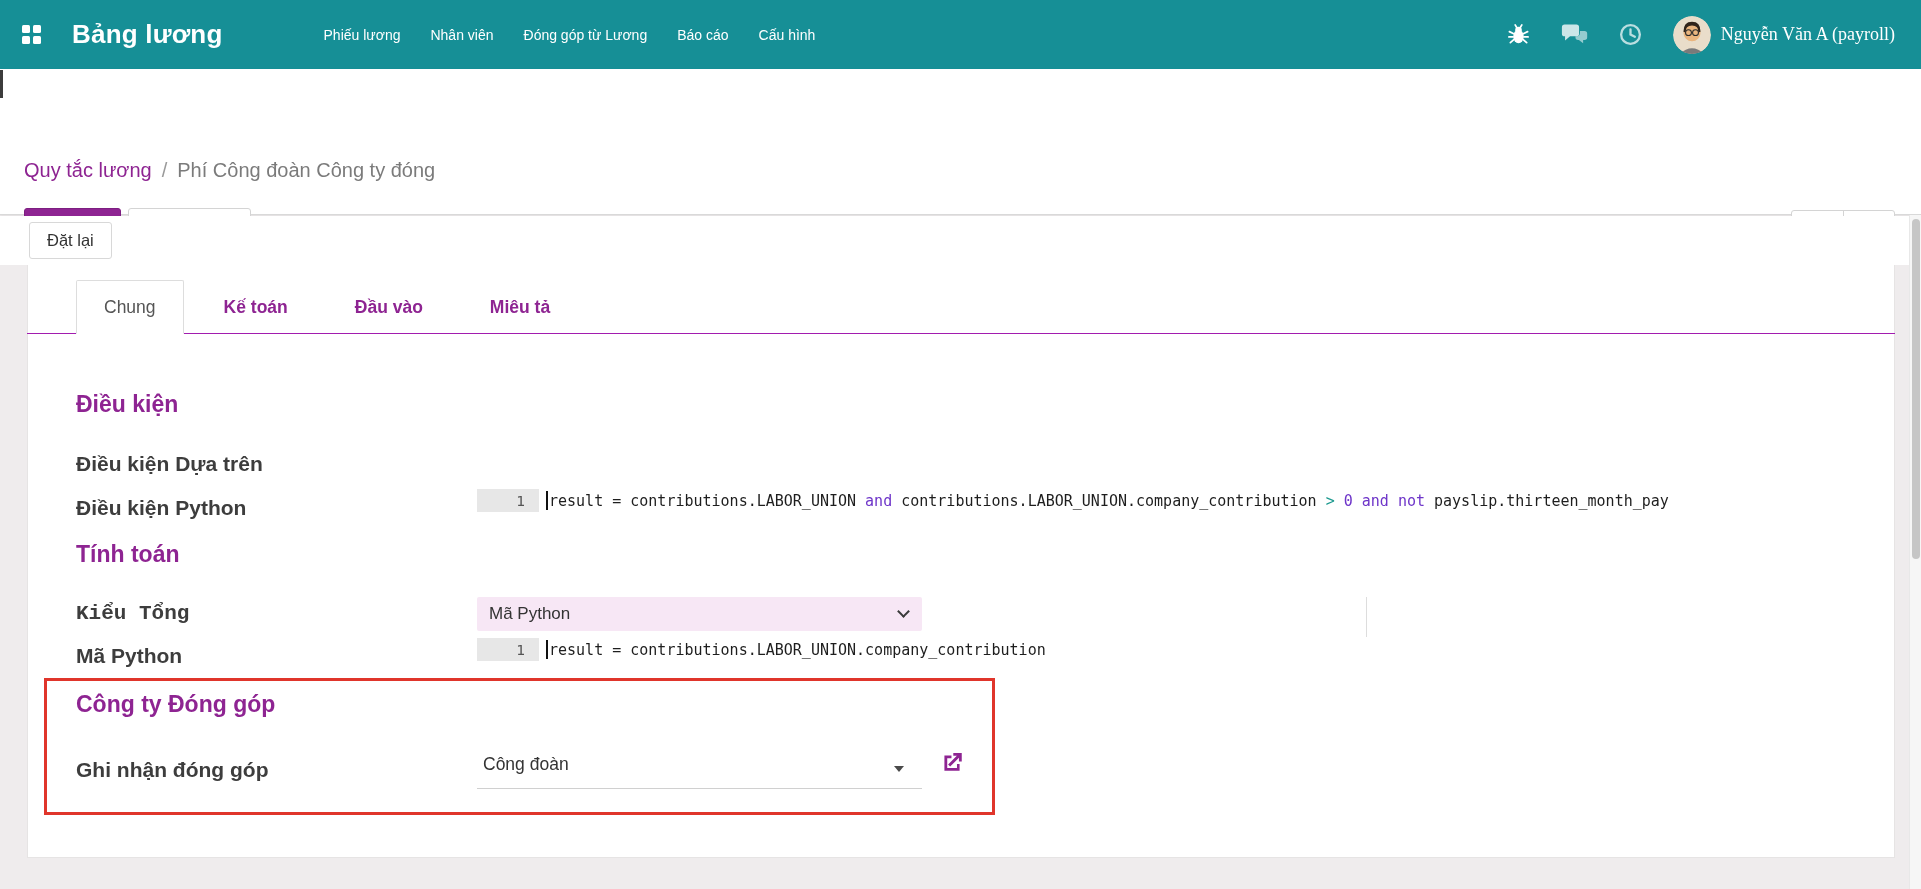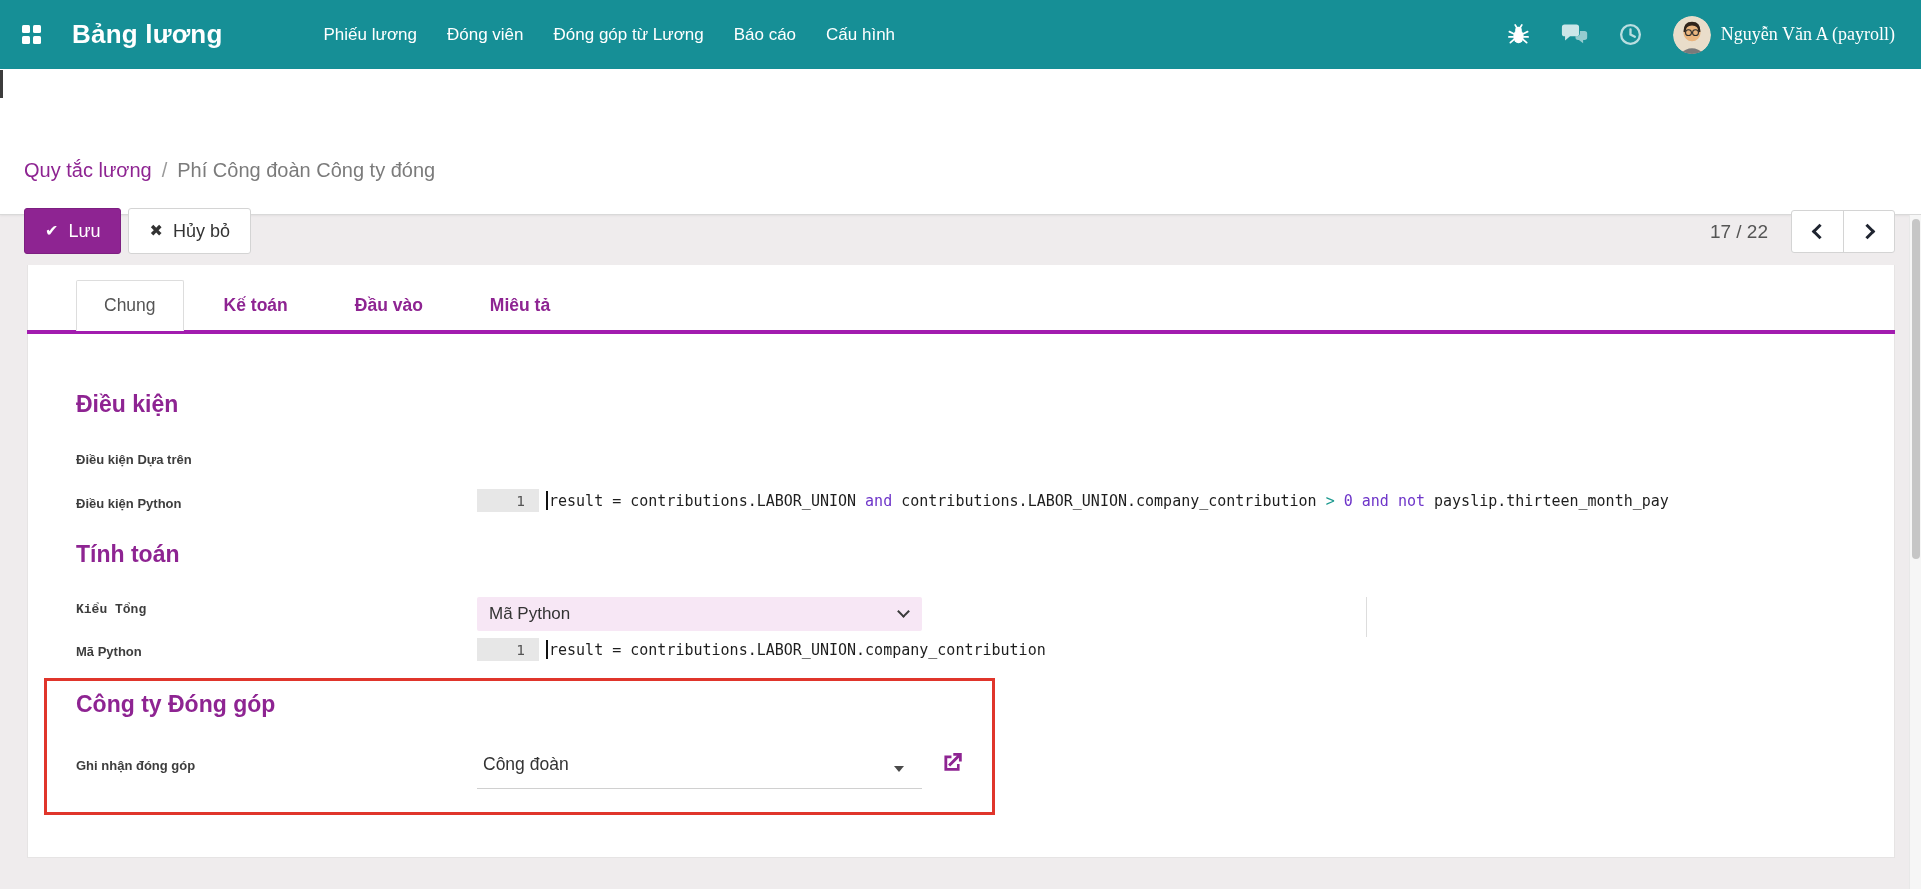--- a/index.html
+++ b/index.html
@@ -8,21 +8,21 @@
   .screen { position:absolute; inset:0; width:1921px; height:654px; background:#efeced; }
 
   
   .topbar { position:absolute; left:0; top:0; width:1921px; height:69px;
             background:#168F96; display:flex; align-items:center; color:#fff; }
   .apps-btn { width:46px; height:69px; display:flex; align-items:center; justify-content:center; cursor:pointer; margin-left:8px; }
   .apps-grid { display:grid; grid-template-columns:8px 8px; grid-template-rows:8px 8px; gap:3px; }
   .apps-grid i { background:#fff; border-radius:1.5px; display:block; }
   .brand { font-size:26px; font-weight:700; margin-left:18px; letter-spacing:.2px; cursor:pointer; }
   .top-menu { display:flex; align-items:center; margin-left:86px; }
-  .top-menu span { font-size:17px; padding:0 15px; cursor:pointer; white-space:nowrap; }
+  .top-menu span { font-size:14px; padding:0 15px; cursor:pointer; white-space:nowrap; }
   .top-right { margin-left:auto; display:flex; align-items:center; padding-right:26px; }
   .top-icon { width:56px; display:flex; justify-content:center; align-items:center; cursor:pointer; }
   .avatar { width:38px; height:38px; border-radius:50%; overflow:hidden; margin:0 10px 0 14px; cursor:pointer; flex:none; }
   .username { font-size:18px; cursor:pointer; white-space:nowrap;font-family:Liberation Serif, serif; }
 
   
   .control-panel { position:absolute; left:0; top:69px; width:1921px; height:146px;
                    background:#fff; border-bottom:1px solid #d9d9d9; box-shadow:0 1px 2px rgba(0,0,0,.06); }
   .edge-artifact { position:absolute; left:0; top:70px; width:3px; height:28px; background:#3c3c3c; }
   .breadcrumb { position:absolute; left:24px; top:86px; font-size:20px; height:30px; display:flex; align-items:center; gap:10px; }
@@ -49,29 +49,29 @@
   .btn-reset { position:absolute; left:29px; top:6px; height:37px; padding:0 17px; font-size:16.5px;
                background:#fff; border:1px solid #d8d8d8; border-radius:3px; color:#333;
                display:inline-flex; align-items:center; cursor:pointer; }
 
   
   .sheet { position:absolute; left:27px; top:265px; width:1868px; height:593px;
            background:#fff; border:1px solid #e6e4e4; border-top:none; }
 
   
   .tabbar { position:absolute; left:27px; top:279px; width:1868px; height:55px;
-            border-bottom:4px solid #a21caf; display:flex; align-items:stretch; padding-left:49px; }
+            border-bottom:1px solid #a21caf; display:flex; align-items:stretch; padding-left:49px; }
   .tab { font-size:17.5px; display:flex; align-items:center; padding:0 27px; cursor:pointer;
          color:#8E2492; position:relative; top:1px; }
   .tab.active { background:#fff; color:#555; border:1px solid #ddd; border-bottom:1px solid #fff; border-radius:2px 2px 0 0; }
   .tab:not(.active) { margin-left:13px;font-weight:bold; }
 
   
   .h-section { position:absolute; left:76px; font-size:23px; font-weight:700; color:#8E2492; }
-  .f-label { position:absolute; left:76px; font-size:13px; font-weight:700; color:#3d3d3d; }
+  .f-label { position:absolute; left:76px; font-size:21px; font-weight:700; color:#3d3d3d; }
   .select-box { position:absolute; left:477px; width:445px; height:34px; background:#F7E7F5;
                 border-radius:2px; display:flex; align-items:center; padding:0 34px 0 12px;
                 font-size:17px; color:#333; cursor:pointer; }
   .select-box .sel-caret { position:absolute; right:14px; top:10px; width:9px; height:9px;
                 border-right:2.4px solid #3a3a3a; border-bottom:2.4px solid #3a3a3a; transform:rotate(45deg); }
   .code-line { position:absolute; left:477px; height:23px; display:flex; align-items:center;
                font-family:"DejaVu Sans Mono", monospace; font-size:15px; cursor:text; }
   .lineno { width:62px; height:23px; background:#e7e7e7; color:#555; display:flex; align-items:center;
             justify-content:flex-end; padding-right:14px; font-size:14.5px; }
   .cursor { width:2px; height:19px; background:#111; margin-left:7px; }
@@ -107,21 +107,21 @@
       <span class="apps-grid">
           <i></i>
           <i></i>
           <i></i>
           <i></i>
         </span>
     </div>
     <div class="brand">Bảng lương</div>
     <nav class="top-menu">
       <span>Phiếu lương</span>
-      <span>Đóng viên</span>
+      <span>Nhân viên</span>
       <span>Đóng góp từ Lương</span>
       <span>Báo cáo</span>
       <span>Cấu hình</span>
     </nav>
     <div class="top-right">
       <span class="top-icon">
         <svg viewBox="0 0 24 24" width="23" height="23">
           <g fill="#fff">
             <ellipse cx="12" cy="14" rx="5.5" ry="7"></ellipse>
             <path d="M8.5 7.5a3.5 3.5 0 0 1 7 0c0 .5-.2 1-.5 1.4a6 6 0 0 0-6 0c-.3-.4-.5-.9-.5-1.4z"></path>
@@ -188,20 +188,23 @@
       <span class="pager-btn">
           <i class="chev chev-left"></i>
         </span>
       <span class="pager-btn">
           <i class="chev chev-right"></i>
         </span>
     </div>
   </section>
   <div class="edge-artifact"></div>
 
+  <section class="statusbar">
+    <button class="btn-reset">Đặt lại</button>
+  </section>
 
   <section class="sheet"></section>
 
   <div class="tabbar">
     <span class="tab active">Chung</span>
     <span class="tab">Kế toán</span>
     <span class="tab">Đầu vào</span>
     <span class="tab">Miêu tả</span>
   </div>
 

